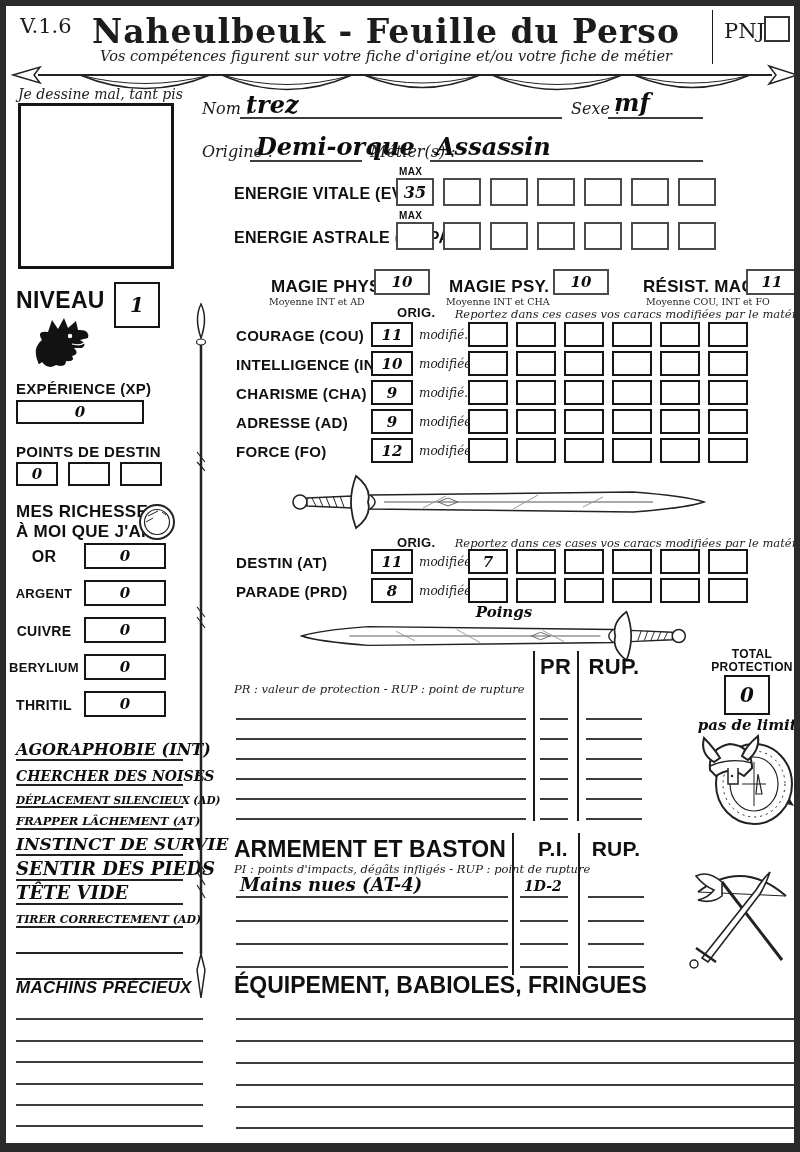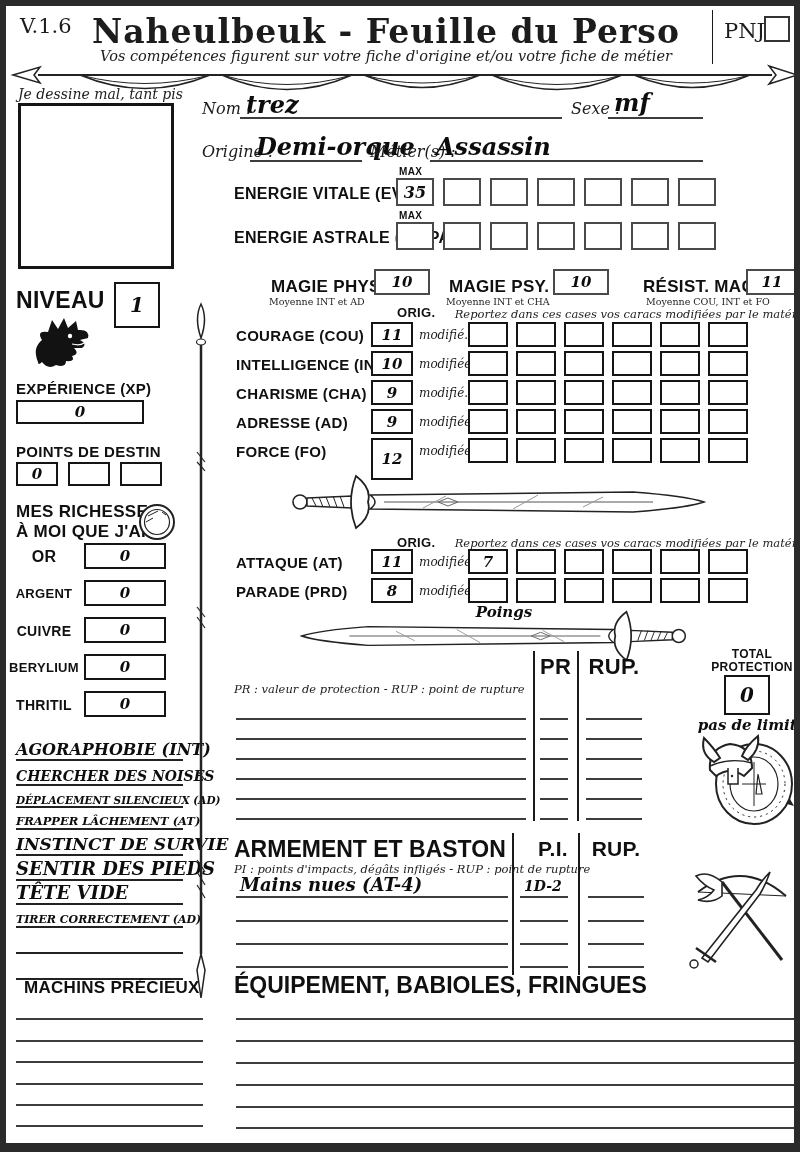--- a/index.html
+++ b/index.html
@@ -107,21 +107,21 @@
   <div class="skill" style="top:757px;height:21px;font-size:14px;">CHERCHER DES NOISES</div>
   <div class="skill" style="top:782px;height:18px;font-size:10.5px;">DÉPLACEMENT SILENCIEUX (AD)</div>
   <div class="skill" style="top:804px;height:18px;font-size:11.5px;">FRAPPER LÂCHEMENT (AT)</div>
   <div class="skill" style="top:825px;height:23px;font-size:17px;">INSTINCT DE SURVIE</div>
   <div class="skill" style="top:850px;height:23px;font-size:18px;">SENTIR DES PIEDS</div>
   <div class="skill" style="top:875px;height:22px;font-size:18px;">TÊTE VIDE</div>
   <div class="skill" style="top:901px;height:19px;font-size:11px;">TIRER CORRECTEMENT (AD)</div>
   <div class="skill" style="top:925px;height:21px;"></div>
   <div class="skill" style="top:950px;height:22px;"></div>
 
-  <div class="hd" style="left:18px;top:972px;font-size:17px;">MACHINS PRÉCIEUX</div>
+  <div class="hd" style="left:10px;top:972px;font-size:17px;font-style:italic;">MACHINS PRÉCIEUX</div>
   <div class="line" style="left:10px;top:1000px;width:187px;height:12px;"></div>
   <div class="line" style="left:10px;top:1022px;width:187px;height:12px;"></div>
   <div class="line" style="left:10px;top:1043px;width:187px;height:12px;"></div>
   <div class="line" style="left:10px;top:1065px;width:187px;height:12px;"></div>
   <div class="line" style="left:10px;top:1086px;width:187px;height:12px;"></div>
   <div class="line" style="left:10px;top:1107px;width:187px;height:12px;"></div>
   <div class="line" style="left:10px;top:1128px;width:187px;height:12px;"></div>
 
   <div class="abs" style="left:180px;top:296px;">
     <svg width="30" height="698" viewBox="0 0 30 698">
@@ -232,21 +232,21 @@
     </div>
   <div class="cal" style="left:413px;top:409px;font-size:12px;">modifiée...</div>
   <div class="box dk" style="left:462px;top:403px;width:40px;height:25px;"></div>
   <div class="box dk" style="left:510px;top:403px;width:40px;height:25px;"></div>
   <div class="box dk" style="left:558px;top:403px;width:40px;height:25px;"></div>
   <div class="box dk" style="left:606px;top:403px;width:40px;height:25px;"></div>
   <div class="box dk" style="left:654px;top:403px;width:40px;height:25px;"></div>
   <div class="box dk" style="left:702px;top:403px;width:40px;height:25px;"></div>
 
   <div class="hd" style="left:230px;top:437px;font-size:15px;">FORCE (FO)</div>
-  <div class="box dk" style="left:365px;top:432px;width:42px;height:42px;">
+  <div class="box dk" style="left:365px;top:432px;width:42px;height:25px;">
       <span class="bval" style="font-size:15px;">12</span>
     </div>
   <div class="cal" style="left:413px;top:438px;font-size:12px;">modifiée...</div>
   <div class="box dk" style="left:462px;top:432px;width:40px;height:25px;"></div>
   <div class="box dk" style="left:510px;top:432px;width:40px;height:25px;"></div>
   <div class="box dk" style="left:558px;top:432px;width:40px;height:25px;"></div>
   <div class="box dk" style="left:606px;top:432px;width:40px;height:25px;"></div>
   <div class="box dk" style="left:654px;top:432px;width:40px;height:25px;"></div>
   <div class="box dk" style="left:702px;top:432px;width:40px;height:25px;"></div>
 
@@ -259,21 +259,21 @@
       <path d="M82 23 L345 20 Q398 24 416 30 Q398 36 345 40 L82 37 Q92 30 82 23 Z" fill="#fff" stroke="#222" stroke-width="1.5"></path>
       <line x1="96" y1="30" x2="365" y2="30" stroke="#555" stroke-width="1"></line>
       <path d="M150 30 l10 -4 l10 4 l-10 4 Z" fill="none" stroke="#666" stroke-width="1"></path>
       <path d="M135 36 L158 24 M225 37 L250 23 M295 35 L315 25" stroke="#999" stroke-width="1" fill="none"></path>
     </svg>
   </div>
 
   <div class="hd" style="left:391px;top:529px;font-size:13px;">ORIG.</div>
   <div class="cal ctr" style="left:462px;top:530px;width:330px;font-size:11.5px;">Reportez dans ces cases vos caracs modifiées par le matériel</div>
 
-  <div class="hd" style="left:230px;top:548px;font-size:15px;">ATTAQUE (AT)</div>
+  <div class="hd" style="left:230px;top:548px;font-size:15px;">DESTIN (AT)</div>
   <div class="box dk" style="left:365px;top:543px;width:42px;height:25px;">
       <span class="bval" style="font-size:15px;">11</span>
     </div>
   <div class="cal" style="left:413px;top:549px;font-size:12px;">modifiée...</div>
   <div class="box dk" style="left:462px;top:543px;width:40px;height:25px;">
       <span class="bval" style="font-size:15px;">7</span>
     </div>
   <div class="box dk" style="left:510px;top:543px;width:40px;height:25px;"></div>
   <div class="box dk" style="left:558px;top:543px;width:40px;height:25px;"></div>
   <div class="box dk" style="left:606px;top:543px;width:40px;height:25px;"></div>

